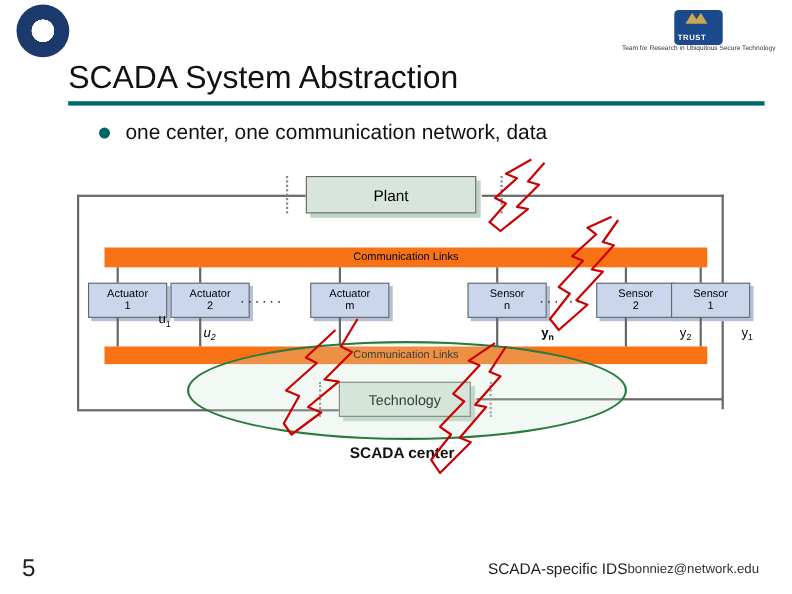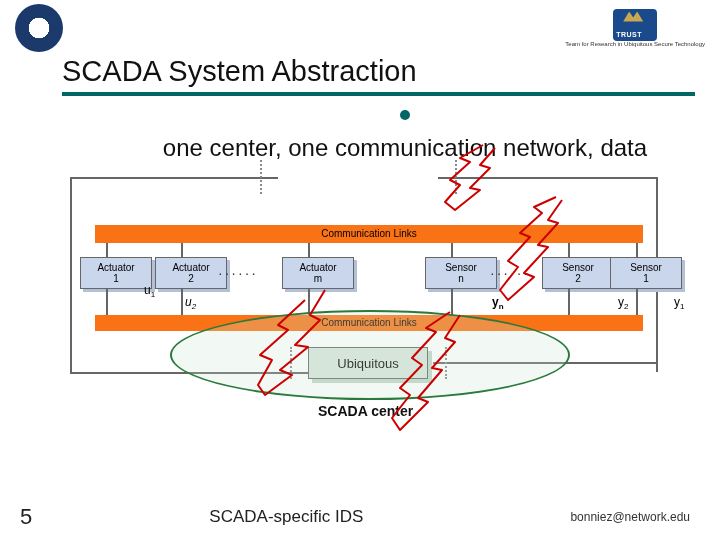--- a/index.html
+++ b/index.html
@@ -54,23 +54,22 @@
     padding-bottom: 4px;
   }
   .title {
     font-size: 29px;
     font-weight: 400;
     color: #111;
   }
   .bullet-row {
     margin: 14px 0 8px 90px;
     display: flex; align-items: center; gap: 14px;
-    font-size: 24px;
+    font-size: 19px;
     color: #111;
-    flex-direction: column;
   }
   .bullet-dot {
     width: 10px; height: 10px; border-radius: 50%; background: #006666;
     flex-shrink: 0;
   }
   .diagram {
     position: absolute;
     left: 60px; top: 155px;
     width: 610px;
     height: 290px;
@@ -121,21 +120,21 @@
   .scribble { position: absolute; pointer-events: none; }
   .scribble path { stroke: #cc0000; stroke-width: 2; fill: none; stroke-linejoin: round; }
   .footer {
     position: absolute; bottom: 10px; left: 0; right: 0;
     display: flex; align-items: center; justify-content: space-between;
     padding: 0 30px 0 20px;
   }
   .page-num {
     font-size: 22px; color: #222;
   }
-  .footer-center { flex: 1; text-align: center; font-size: 17px; color: #222; margin-left:-30px;}
+  .footer-center { flex: 1; text-align: right; font-size: 14px; color: #222; margin-left:-30px;}
   .footer-right { font-size: 12px; color: #333; }
 </style>
 </head>
 <body>
 
 <div class="header">
   <div class="logo-left"></div>
   <div class="logo-right">
     <div class="icon"></div>
     <span>Team for Research in Ubiquitous Secure Technology</span>
@@ -158,20 +157,21 @@
   <div class="line" style="left:10px; top:22px; width:1.5px; height:195px;"></div>
   <div class="line" style="left:596px; top:22px; width:1.5px; height:195px;"></div>
   <div class="line" style="left:10px; top:217px; width:238px; height:1.5px;"></div>
   <div class="line" style="left:373px; top:207px; width:224px; height:1.5px;"></div>
 
   <div class="dashv" style="left:200px; top:5px; height:34px;"></div>
   <div class="dashv" style="left:395px; top:5px; height:34px;"></div>
   <div class="dashv" style="left:230px; top:192px; height:32px;"></div>
   <div class="dashv" style="left:385px; top:192px; height:32px;"></div>
 
+  <div class="plant">Plant</div>
 
   <div class="band band-top">Communication Links</div>
 
   <div class="node" style="left:20px; top:102px;">
     <span>Actuator</span>
     <span>1</span>
   </div>
   <div class="node" style="left:95px; top:102px;">
     <span>Actuator</span>
     <span>2</span>
@@ -198,21 +198,21 @@
 
   <div class="var" style="left:48px; top:128px;padding-left:36px;"><span>u</span><sub>1</sub></div>
   <div class="var" style="left:125px; top:140px;font-style:italic;"><span>u</span><sub>2</sub></div>
   <div class="var" style="left:250px; top:140px;margin-top:19px;"><span>u</span><sub>m</sub></div>
   <div class="var" style="left:432px; top:140px;font-weight:bold;"><span>y</span><sub>n</sub></div>
   <div class="var" style="left:558px; top:140px;"><span>y</span><sub>2</sub></div>
   <div class="var" style="left:614px; top:140px;"><span>y</span><sub>1</sub></div>
 
   <div class="band band-bot">Communication Links</div>
 
-  <div class="controller">Ubiquitous</div>
+  <div class="controller">Technology</div>
 
   <div class="line" style="left:46px; top:88px; width:1.5px; height:14px;"></div>
   <div class="line" style="left:46px; top:134px; width:1.5px; height:26px;"></div>
   <div class="line" style="left:121px; top:88px; width:1.5px; height:14px;"></div>
   <div class="line" style="left:121px; top:134px; width:1.5px; height:26px;"></div>
   <div class="line" style="left:248px; top:88px; width:1.5px; height:14px;"></div>
   <div class="line" style="left:248px; top:134px; width:1.5px; height:26px;"></div>
   <div class="line" style="left:391px; top:88px; width:1.5px; height:14px;"></div>
   <div class="line" style="left:391px; top:134px; width:1.5px; height:26px;"></div>
   <div class="line" style="left:508px; top:88px; width:1.5px; height:14px;"></div>

